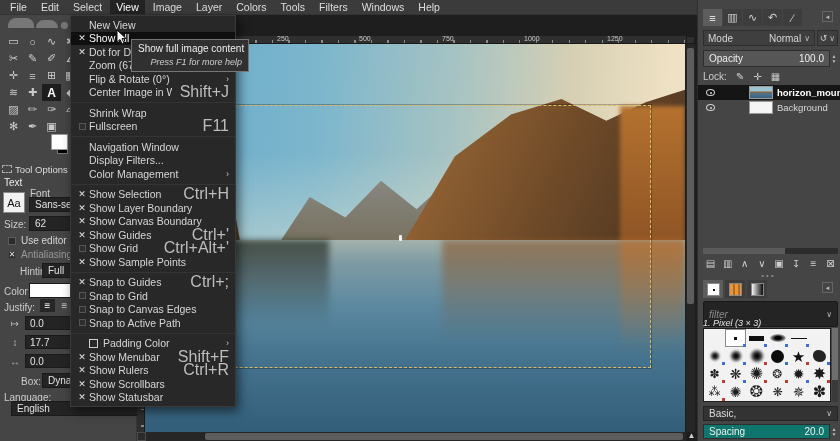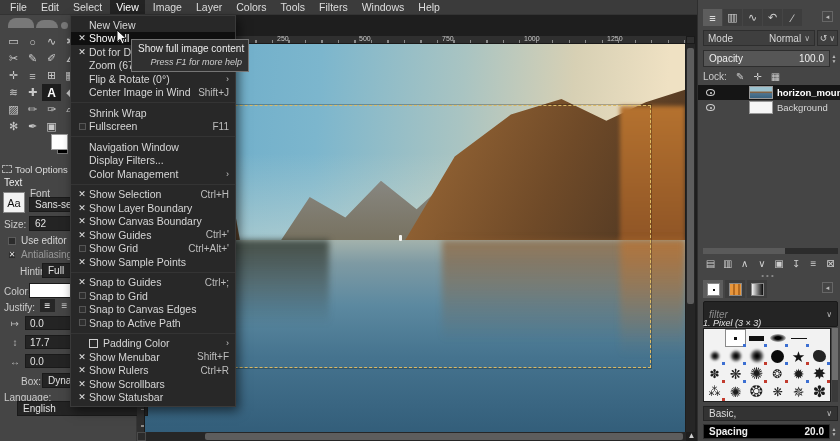--- a/index.html
+++ b/index.html
@@ -52,21 +52,21 @@
   .spin-ico{width:14px;text-align:center;color:#bbb;font-size:10px;}
   .spin-input{width:88px;height:14px;background:#242424;border:1px solid #1a1a1a;color:#e2e2e2;
     display:flex;align-items:center;padding:0 4px;}
   .spin-arrows{display:flex;flex-direction:column;line-height:6px;font-size:6px;color:#bbb;}
   #indent-row{left:8px;top:301px;}
   #linesp-row{left:8px;top:320px;}
   #lettersp-row{left:8px;top:339px;}
   #box-label{left:4px;top:361px;color:#ccc;padding-left:17px;}
   #box-input{left:42px;top:358px;width:92px;height:15px;justify-content:space-between;}
   #language-label{left:4px;top:377px;color:#ccc;}
-  #language-input{left:17px;top:386px;width:131px;height:15px;}
+  #language-input{left:11px;top:386px;width:131px;height:15px;}
 
   
   #canvas-zone{left:137px;top:15px;width:560px;height:426px;background:#1e1e1e;z-index:1;}
   #ruler-top{left:137px;top:36px;width:549px;height:8px;background:#2f2f2f;border-bottom:1px solid #1a1a1a;z-index:3;
     background-image:repeating-linear-gradient(90deg,#8a8a8a 0 1px,transparent 1px 16.5px);background-size:100% 3px;background-position:3px 100%;background-repeat:no-repeat;}
   .ruler-num{position:absolute;top:-1px;font-size:7px;color:#c8c8c8;}
   #ruler-left{left:137px;top:44px;width:8px;height:388px;background:#2f2f2f;border-right:1px solid #1a1a1a;z-index:3;
     background-image:repeating-linear-gradient(180deg,#8a8a8a 0 1px,transparent 1px 16.5px);background-size:3px 100%;background-position:100% 2px;background-repeat:no-repeat;}
   #ruler-corner{left:686px;top:36px;width:9px;height:8px;background:#2f2f2f;border:1px solid #1a1a1a;z-index:3;}
 
@@ -101,21 +101,21 @@
 
   
   #view-menu{left:70px;top:15px;width:166px;background:#282828;border:1px solid #3a3a3a;z-index:10;
     box-shadow:3px 4px 10px rgba(0,0,0,.55);padding:2px 0;}
   .menu-row{height:13.5px;display:flex;align-items:center;padding:0 6px 0 4px;font-size:10.5px;color:#d6d6d6;}
   .menu-row.hl{background:#0f0f0f;color:#fff;}
   .menu-check{width:14px;display:flex;align-items:center;justify-content:center;font-size:9px;color:#e2e2e2;flex:none;}
   .menu-check .ubox{width:7px;height:7px;border:1px solid #555;background:#2e2e2e;}
   .menu-swatch{width:9px;height:9px;border:1px solid #cfcfcf;background:transparent;margin-right:5px;flex:none;}
   .menu-label{flex:1;white-space:nowrap;overflow:hidden;}
-  .menu-shortcut{color:#bdbdbd;font-size:10px;margin-left:8px;}
+  .menu-shortcut{color:#bdbdbd;font-size:16px;margin-left:8px;}
   .menu-sub{color:#c5c5c5;font-size:9px;margin-left:8px;}
   .menu-sep{height:7px;display:flex;align-items:center;}
   .menu-sep i{display:block;width:100%;height:1px;background:#1d1d1d;border-bottom:1px solid #343434;}
 
   
   #tooltip{left:131px;top:39px;width:118px;background:#303030;border:1px solid #757575;z-index:12;padding:3px 6px 4px;}
   #tooltip .tt-title{font-size:10px;color:#ececec;white-space:nowrap;}
   #tooltip .tt-hint{font-size:9px;font-style:italic;color:#cdcdcd;text-align:right;margin-top:3px;}
 
   
@@ -177,22 +177,22 @@
   .b-line{width:16px;height:1px;background:#111;}
   .b-fuzzy{border-radius:50%;background:radial-gradient(circle,#000 18%,rgba(0,0,0,.55) 52%,transparent 75%);filter:blur(1px);}
   .b-solid{width:13px;height:13px;border-radius:50%;background:#0b0b0b;}
   .b-star{font-size:15px;color:#111;line-height:1;}
   .b-chalk{width:13px;height:12px;background:#242424;border-radius:45% 60% 50% 55%;filter:blur(.6px);}
   .b-tex{color:#1c1c1c;line-height:1;filter:blur(.35px);}
   #brush-vscroll{left:832px;top:328px;width:6px;height:74px;background:#3a3a3a;z-index:3;}
   #brush-vscroll i{display:block;width:6px;height:52px;background:#6e6e6e;}
   #brush-group{left:703px;top:406px;width:135px;height:15px;background:#333;border:1px solid #252525;
     display:flex;align-items:center;justify-content:space-between;padding:0 5px;color:#ddd;z-index:3;}
-  #spacing-slider{left:703px;top:424px;width:127px;height:15px;background:#000000;border:1px solid #2e2e2e;
-    display:flex;align-items:center;justify-content:space-between;padding:0 5px;color:#efefef;z-index:3;font-weight:bold;}
+  #spacing-slider{left:703px;top:424px;width:127px;height:15px;background:#0f766e;border:1px solid #2e2e2e;
+    display:flex;align-items:center;justify-content:space-between;padding:0 5px;color:#efefef;z-index:3;}
   #spacing-arrows{left:830px;top:424px;width:8px;height:15px;display:flex;flex-direction:column;align-items:center;
     justify-content:center;font-size:5px;color:#bbb;line-height:5px;z-index:3;}
   .chev{color:#b9b9b9;font-size:8px;}
 </style>
 </head>
 <body>
 
 <div id="stage">
 
   <div id="menubar" class="abs">

